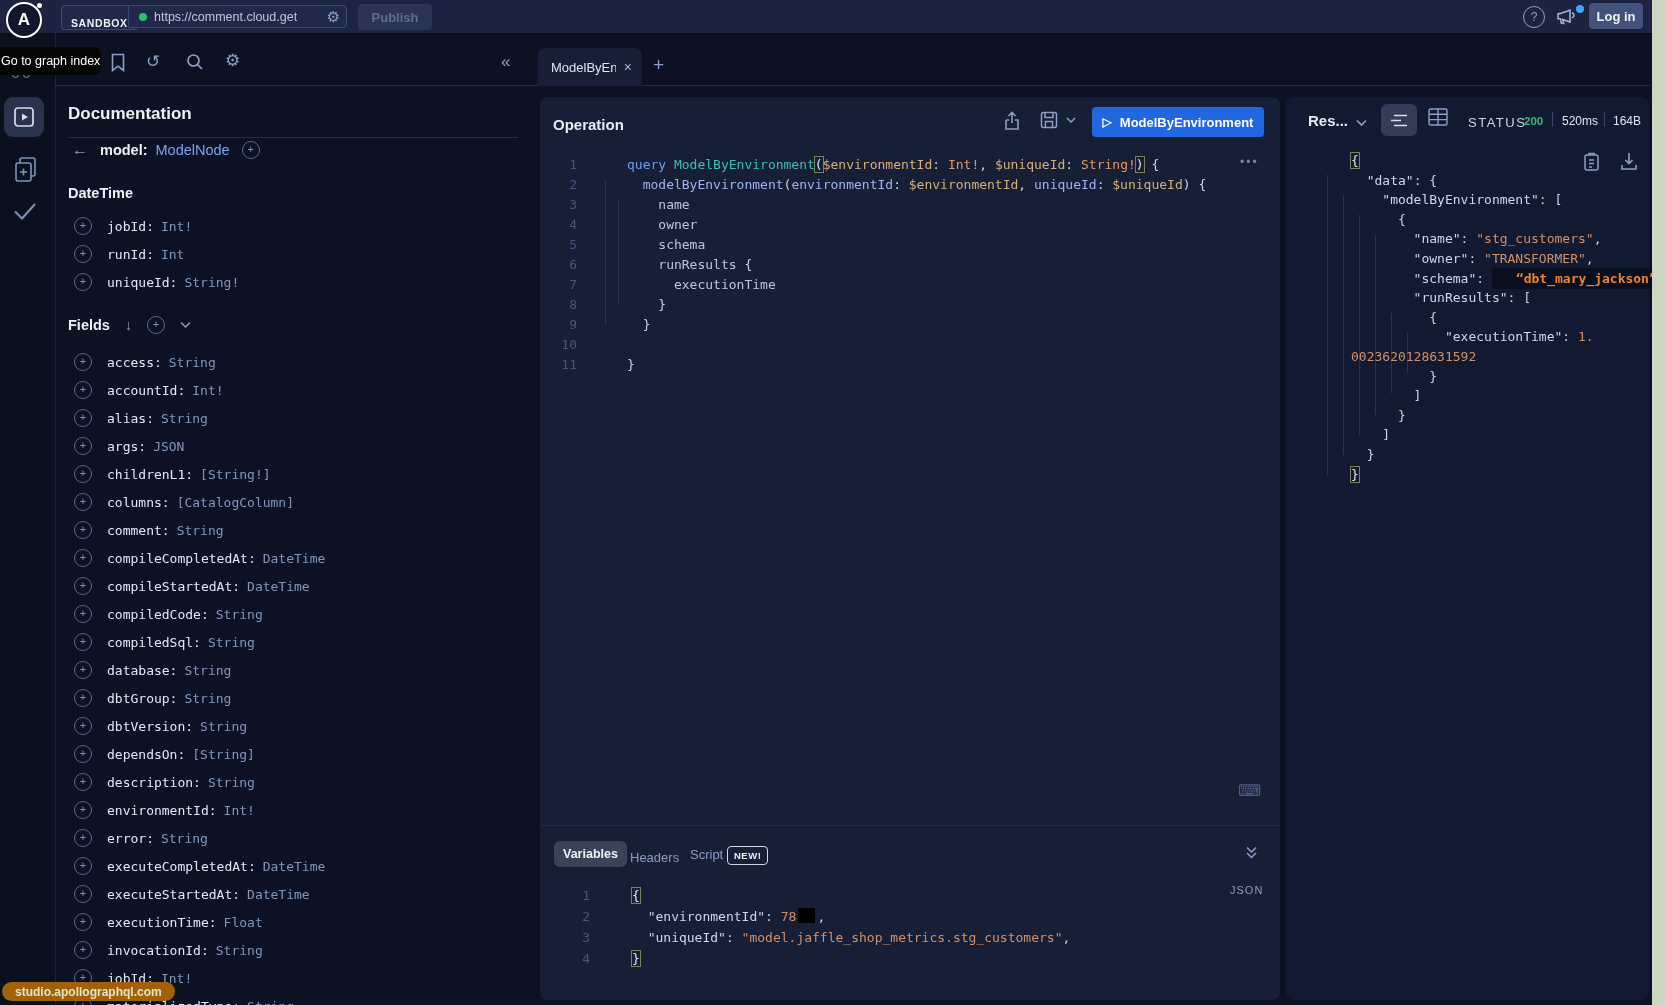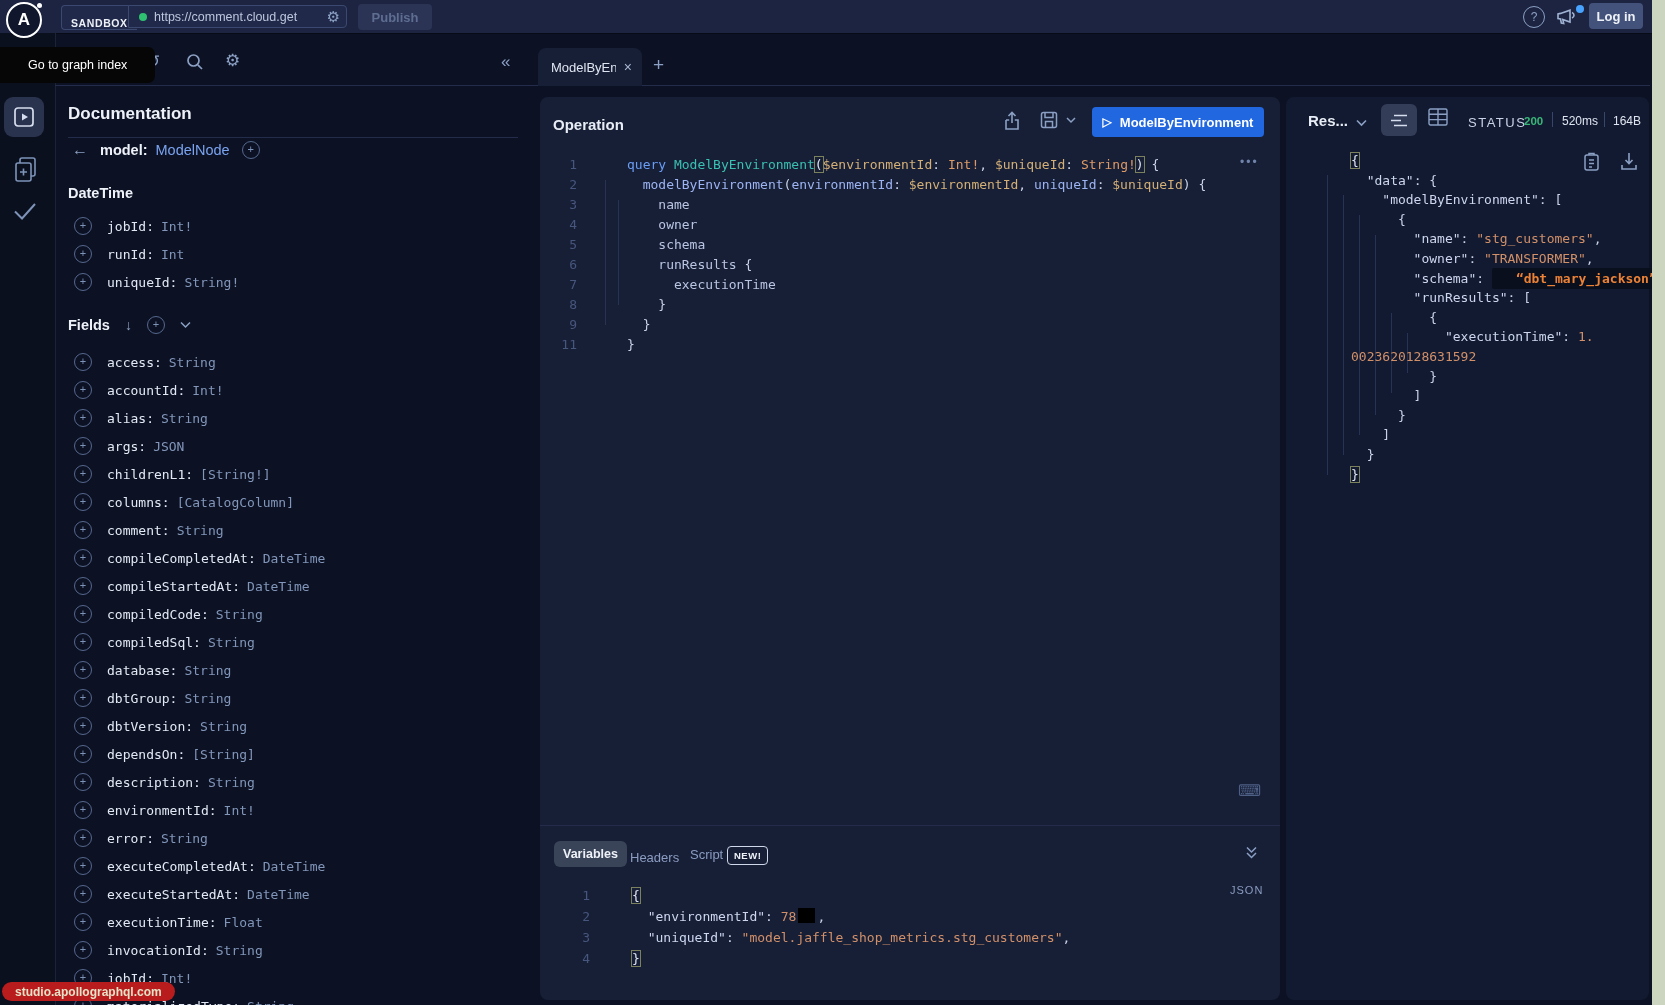--- a/index.html
+++ b/index.html
@@ -23,22 +23,22 @@
   .login{left:1589px;top:3px;width:54px;height:26px;background:#43527a;border-radius:4px;display:flex;align-items:center;justify-content:center;font-size:13px;font-weight:bold;color:#eef2f8;}
 
   
   .rail{left:0;top:33px;width:55px;height:972px;background:#0b101f;border-right:1px solid #1b2339;}
   .rail-dots{left:12px;top:71px;display:flex;gap:4px;}
   .rail-dots i{width:5px;height:5px;border:1.5px solid #7d93b8;border-radius:50%;}
   .rail-active{left:4px;top:97px;width:40px;height:40px;background:#2a334e;border-radius:9px;display:flex;align-items:center;justify-content:center;color:#d5deee;}
   .rail-ico{color:#7d93b8;}
 
   
-  .tt-graph{left:0;top:47px;height:36px;background:#060606;border-radius:0 7px 7px 0;display:flex;align-items:center;padding:0 28px;font-size:12.5px;color:#fff;z-index:40;}
-  .tt-status{left:2px;top:982px;height:19px;background:#b91c1c;border-radius:10px;display:flex;align-items:center;padding:0 13px;font-size:12px;font-weight:bold;color:#e6e3c8;z-index:40;}
+  .tt-graph{left:0;top:47px;height:28px;background:#060606;border-radius:0 7px 7px 0;display:flex;align-items:center;padding:0 1px;font-size:12.5px;color:#fff;z-index:40;}
+  .tt-status{left:2px;top:982px;height:19px;background:#a16207;border-radius:10px;display:flex;align-items:center;padding:0 13px;font-size:12px;font-weight:bold;color:#e6e3c8;z-index:40;}
 
   
   .doctool{color:#8ba0c4;}
   .hline{height:1px;background:#232d4b;}
   .collapse{left:501px;top:52px;font-size:17px;color:#8ba0c4;}
 
   
   .tab{left:538px;top:48px;width:104px;height:38px;background:#171f37;border-radius:8px 8px 0 0;display:flex;align-items:center;padding:0 10px 0 13px;box-sizing:border-box;font-size:13px;color:#dfe5f0;}
   .tabx{margin-left:8px;color:#aab7d0;font-size:14px;}
   .newtab{left:653px;top:54px;font-size:19px;color:#8ba0c4;}
@@ -400,20 +400,24 @@
     </div>
     <div class="cl">
       <span class="g">8</span>
       <span class="c"><span class="tk-punct">    }</span></span>
     </div>
     <div class="cl">
       <span class="g">9</span>
       <span class="c"><span class="tk-punct">  }</span></span>
     </div>
     <div class="cl">
+      <span class="g">10</span>
+      <span class="c"></span>
+    </div>
+    <div class="cl">
       <span class="g">11</span>
       <span class="c"><span class="tk-punct">}</span></span>
     </div>
   </div>
 <div class="abs guide" style="left:605px;top:180px;height:145px;"></div>
 <div class="abs guide" style="left:618px;top:200px;height:105px;"></div>
 <div class="abs kbd">⌨</div>
 
 <div class="abs vdiv hline"></div>
 <div class="abs vtab-active">

